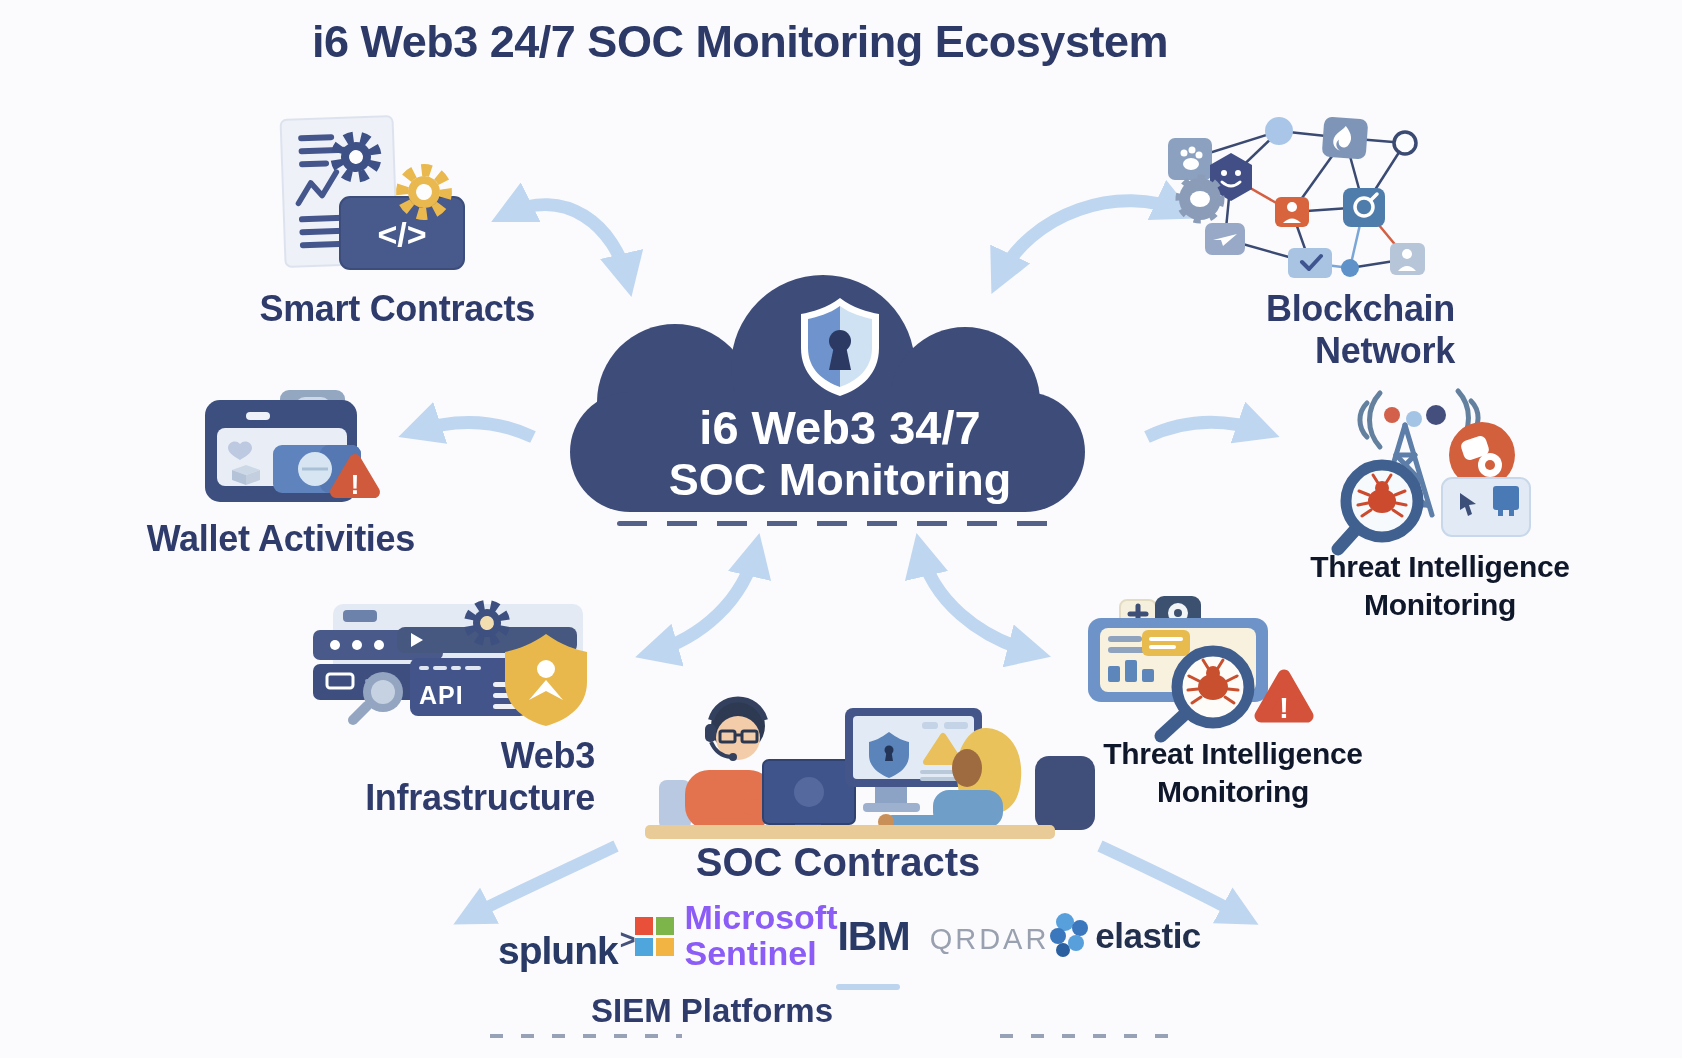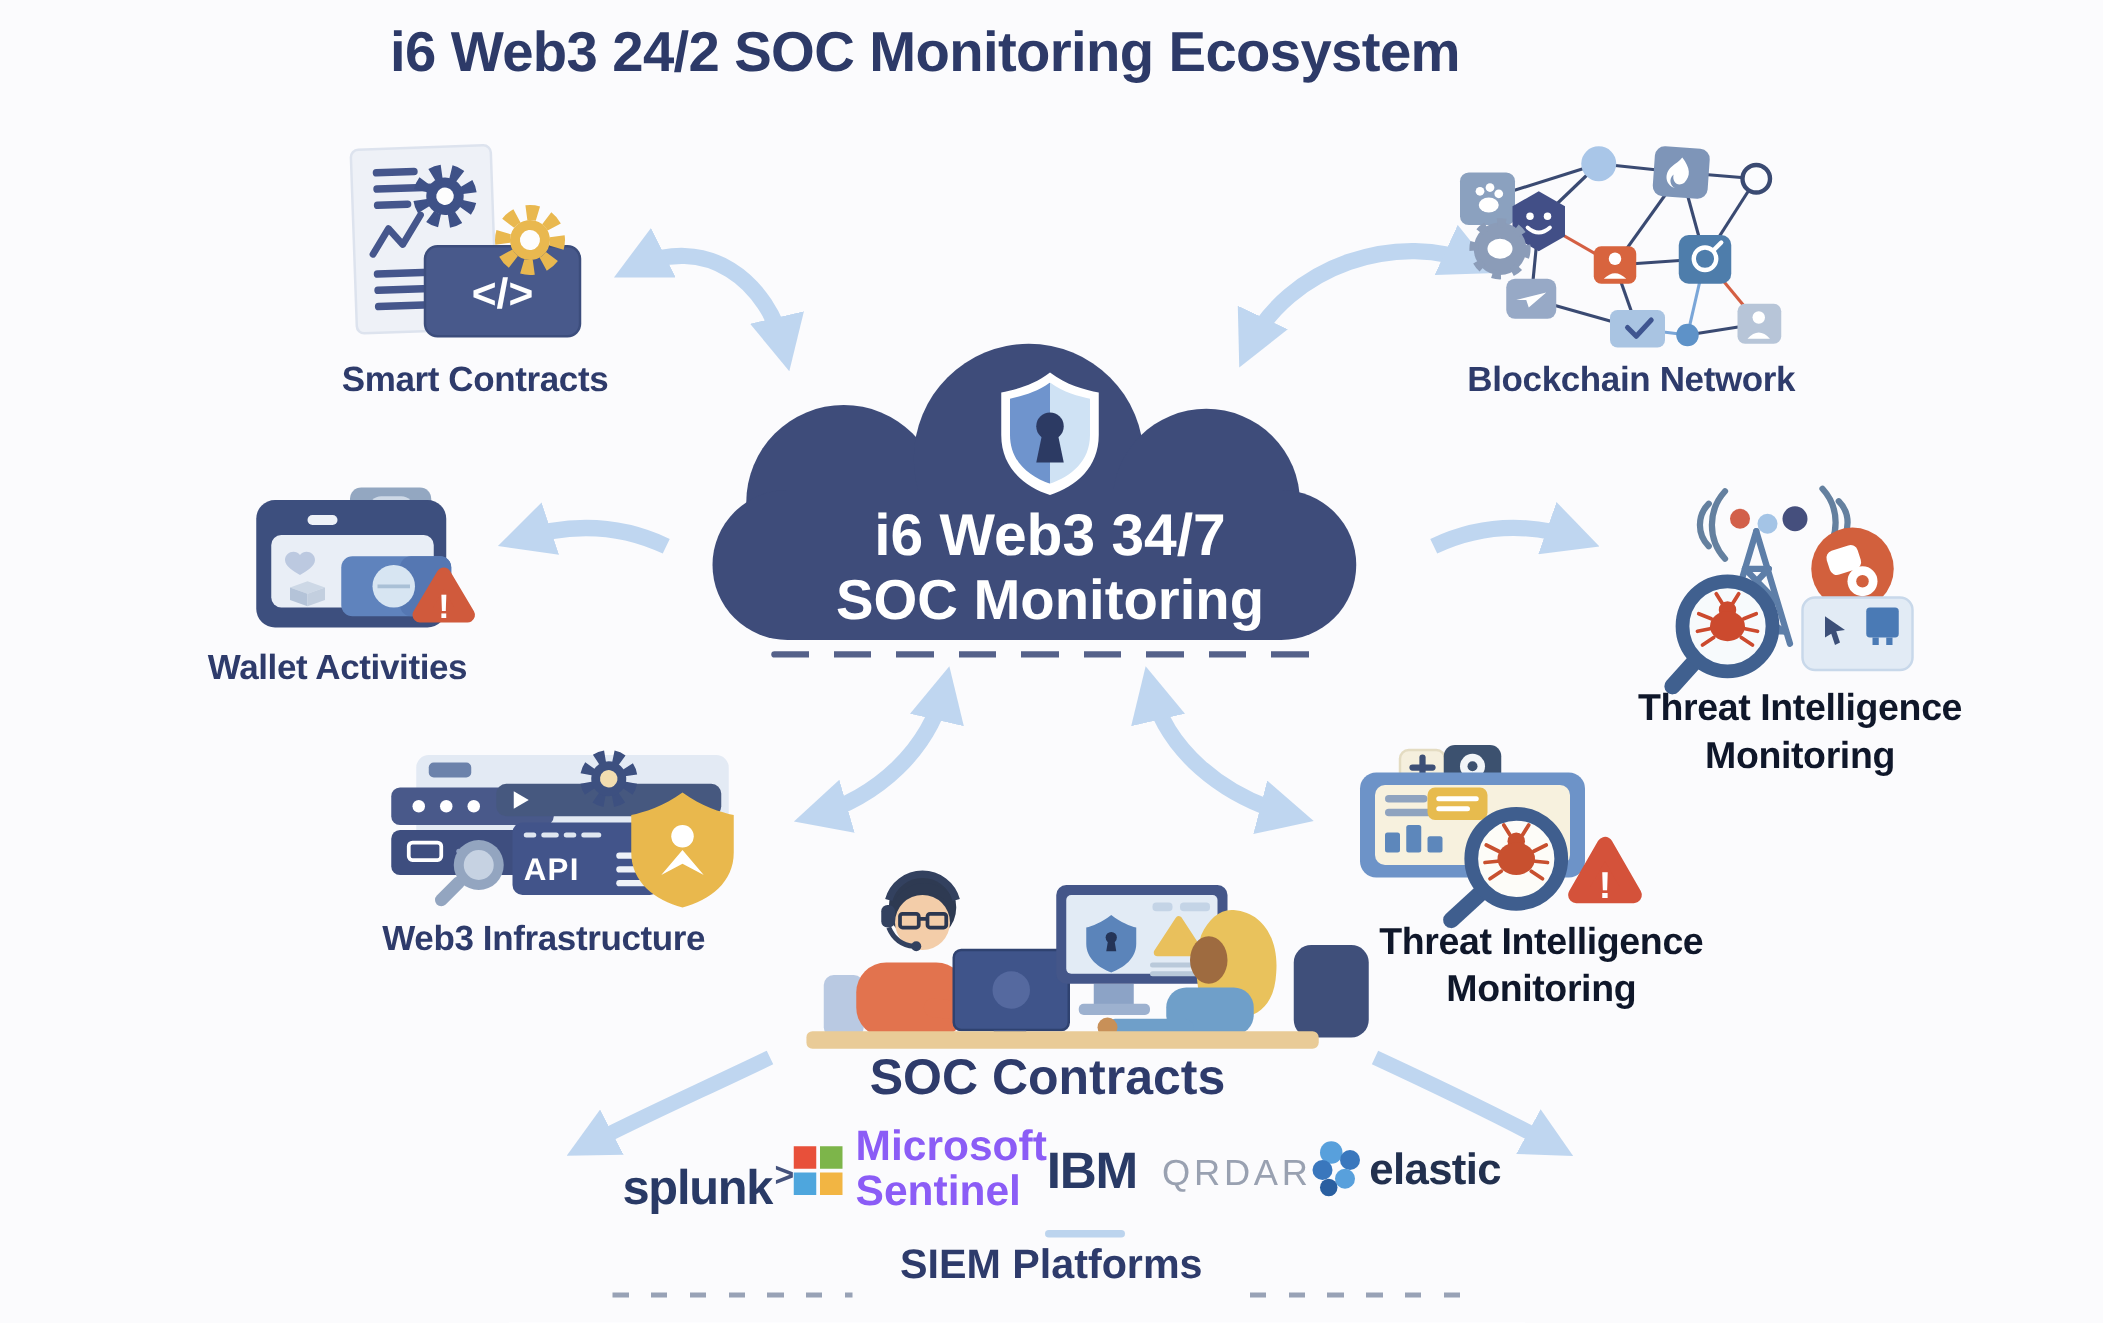--- a/index.html
+++ b/index.html
@@ -1,19 +1,19 @@
 <!DOCTYPE html>
 <html><head>
 <meta charset="utf-8">
 <style>
   html,body{margin:0;padding:0;background:#ffffff;}
   #canvas{position:relative;width:1682px;height:1058px;background:#fbfbfd;overflow:hidden;
           font-family:"Liberation Sans", sans-serif;}
   .abs{position:absolute;}
-  .lbl{font-weight:bold;color:#2e3b6b;text-align:center;font-size:28px;letter-spacing:-0.3px;}
+  .lbl{font-weight:bold;color:#2e3b6b;text-align:right;font-size:36px;letter-spacing:-0.3px;}
   .lbl2{font-weight:bold;color:#0f172a;text-align:center;font-size:30px;line-height:1.25;letter-spacing:-0.3px;}
   #title{left:240px;top:16px;width:1000px;text-align:center;font-size:45px;font-weight:bold;
          color:#2d3a68;letter-spacing:-0.5px;}
   #cloud-text{left:590px;top:402px;width:500px;text-align:center;color:#ffffff;font-weight:bold;}
   #cloud-text .l1{font-size:47px;line-height:1.1;}
   #cloud-text .l2{font-size:45px;line-height:1.15;}
   .dash-navy{height:5px;border-radius:3px;opacity:.88;
     background:repeating-linear-gradient(90deg,#3e4c7a 0 30px,rgba(0,0,0,0) 30px 50px);}
   .dash-gray{height:4px;
     background:repeating-linear-gradient(90deg,#98a2b6 0 13px,rgba(0,0,0,0) 13px 31px);}
@@ -22,29 +22,29 @@
             justify-content:space-between;}
   .logo{display:flex;align-items:center;}
   .splunk-word{font-size:39px;font-weight:bold;color:#293a66;letter-spacing:-1px;margin-top:29px;}
   .splunk-chev{font-size:27px;font-weight:bold;color:#44527c;margin-left:2px;margin-top:8px;}
   .ms-grid{display:grid;grid-template-columns:18px 18px;grid-template-rows:18px 18px;gap:3px;margin-right:10px;}
   .ms-grid i{display:block;}
   .ms-text{font-size:34px;font-weight:600;color:#8b5cf6;line-height:1.05;}
   .ibm-word{font-size:41px;font-weight:700;color:#293a66;letter-spacing:-1px;}
   .ibm-prod{font-size:29px;font-weight:400;color:#99a1b1;letter-spacing:3px;margin-left:20px;margin-top:6px;}
   .elastic-word{font-size:35px;font-weight:600;color:#22304e;letter-spacing:-0.5px;margin-left:4px;}
-  #siem-label{left:591px;top:992px;width:500px;text-align:center;font-size:33px;font-weight:bold;color:#2e3b6b;}
+  #siem-label{left:591px;top:992px;width:500px;text-align:left;font-size:33px;font-weight:bold;color:#2e3b6b;}
   svg{display:block;}
 </style>
 </head>
 <body>
 
 <div id="canvas">
 
-  <div id="title" class="abs">i6 Web3 24/2 SOC Monitoring Ecosystem</div>
+  <div id="title" class="abs">i6 Web3 24/7 SOC Monitoring Ecosystem</div>
 
   <svg class="abs" style="left:0;top:0" width="1682" height="1058">
     <defs>
       <marker id="ah" viewBox="0 0 10 10" refX="6.5" refY="5" markerWidth="3.4" markerHeight="3.4" orient="auto-start-reverse">
         <path d="M0,0 L10,5 L0,10 z" fill="#bfd6f0"></path>
       </marker>
     </defs>
     <path d="M505,215 C565,185 615,225 628,282" stroke="#bfd6f0" stroke-width="13" fill="none" marker-start="url(#ah)" marker-end="url(#ah)"></path>
     <path d="M1183,212 C1120,183 1030,212 998,280" stroke="#bfd6f0" stroke-width="13" fill="none" marker-start="url(#ah)" marker-end="url(#ah)"></path>
     <path d="M533,437 C495,419 455,418 413,432" stroke="#bfd6f0" stroke-width="13" fill="none" marker-end="url(#ah)"></path>

